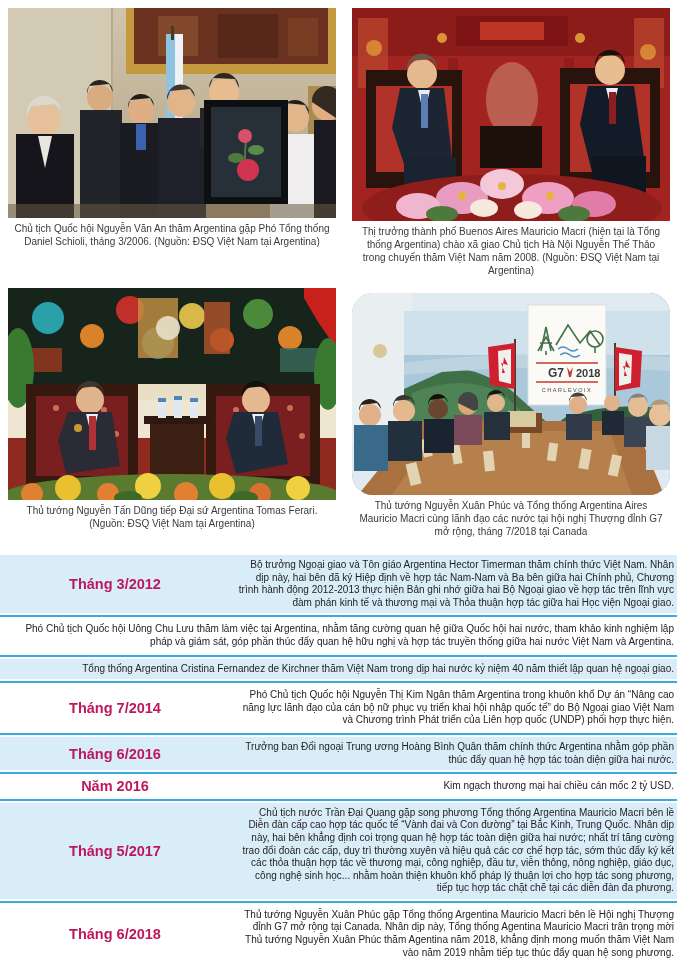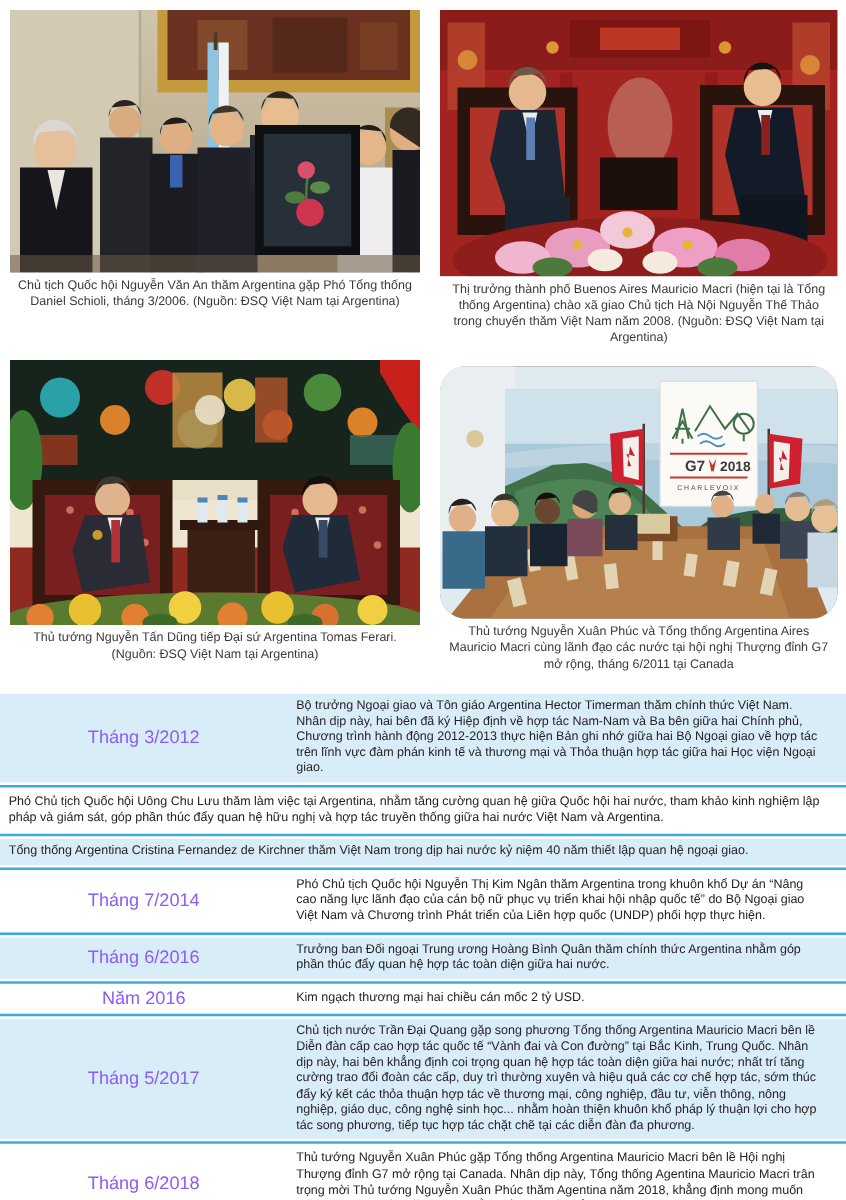--- a/index.html
+++ b/index.html
@@ -13,22 +13,22 @@
   .photo-block.col1 { width:328px; }
   .photo-block.col2 { width:318px; }
   .photo-frame { width:100%; overflow:hidden; background:#888; }
   .photo-frame svg { display:block; width:100%; height:100%; }
   .caption { margin-top:4px; font-size:10px; line-height:13px; color:#3a3a3a; text-align:center; padding:0 4px; }
 
   .timeline { margin-top:17px; width:677px; }
   .t-row { display:flex; width:100%; }
   .t-row.alt { background:#d9edf8; }
   .t-date { width:230px; flex:0 0 230px; display:flex; align-items:center; justify-content:center;
-            color:#8b5cf6; font-weight:normal; font-size:14.5px; }
-  .t-text { flex:1; padding:4px 17px 4px 7px; font-size:10px; line-height:12.6px; color:#262224; }
+            color:#be185d; font-weight:bold; font-size:14.5px; }
+  .t-text { flex:1; padding:4px 3px 4px 7px; font-size:10px; line-height:12.6px; color:#262224;text-align:right; }
   .t-sep { height:2px; background:#3aabdf; margin:2px 0; }
 </style>
 </head>
 <body>
 
 <div class="page">
 
   <div class="photos-row first">
 
     <div class="photo-block col1">
@@ -352,21 +352,21 @@
               <path d="M276 111 a10 10 0 0 1 20 -1 l-3 -6 -14 1 z" fill="#8a8078"></path>
             <rect x="272" y="124" width="30" height="30" fill="#3a4452"></rect>
             <circle cx="308" cy="122" r="11" fill="#e8c098"></circle>
               <path d="M297 118 a11 11 0 0 1 22 -1 l-3 -6 -16 1 z" fill="#b09a7a"></path>
             <rect x="294" y="133" width="24" height="44" fill="#c8d8e2"></rect>
             <circle cx="260" cy="110" r="8" fill="#dfb48c"></circle>
             <rect x="250" y="118" width="22" height="24" fill="#202a36"></rect>
           </g>
         </svg>
       </div>
-      <div class="caption">Thủ tướng Nguyễn Xuân Phúc và Tổng thống Argentina Aires Mauricio Macri cùng lãnh đạo các nước tại hội nghị Thượng đỉnh G7 mở rộng, tháng 6/2011 tại Canada</div>
+      <div class="caption">Thủ tướng Nguyễn Xuân Phúc và Tổng thống Argentina Aires Mauricio Macri cùng lãnh đạo các nước tại hội nghị Thượng đỉnh G7 mở rộng, tháng 7/2018 tại Canada</div>
     </div>
   </div>
 
   <div class="timeline">
 
     <div class="t-row alt">
       <div class="t-date">Tháng 3/2012</div>
       <div class="t-text">Bộ trưởng Ngoại giao và Tôn giáo Argentina Hector Timerman thăm chính thức Việt Nam. Nhân dịp này, hai bên đã ký Hiệp định về hợp tác Nam-Nam và Ba bên giữa hai Chính phủ, Chương trình hành động 2012-2013 thực hiện Bản ghi nhớ giữa hai Bộ Ngoại giao về hợp tác trên lĩnh vực đàm phán kinh tế và thương mại và Thỏa thuận hợp tác giữa hai Học viện Ngoại giao.</div>
     </div>
     <div class="t-sep"></div>

